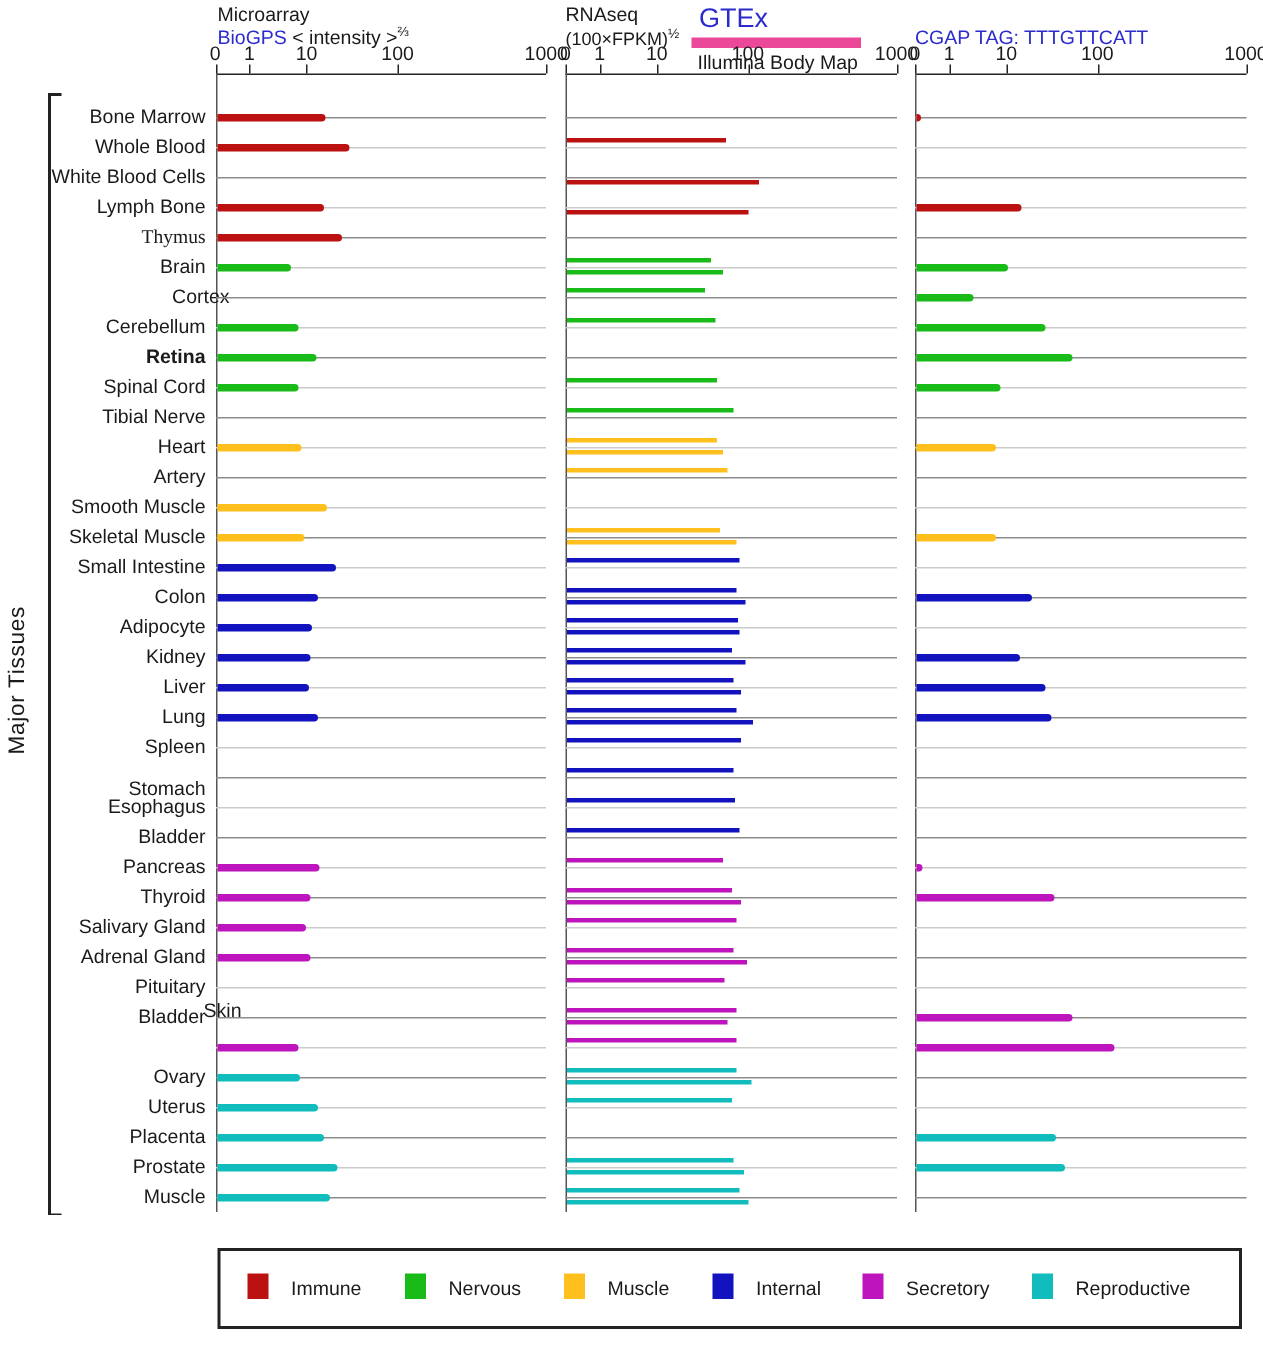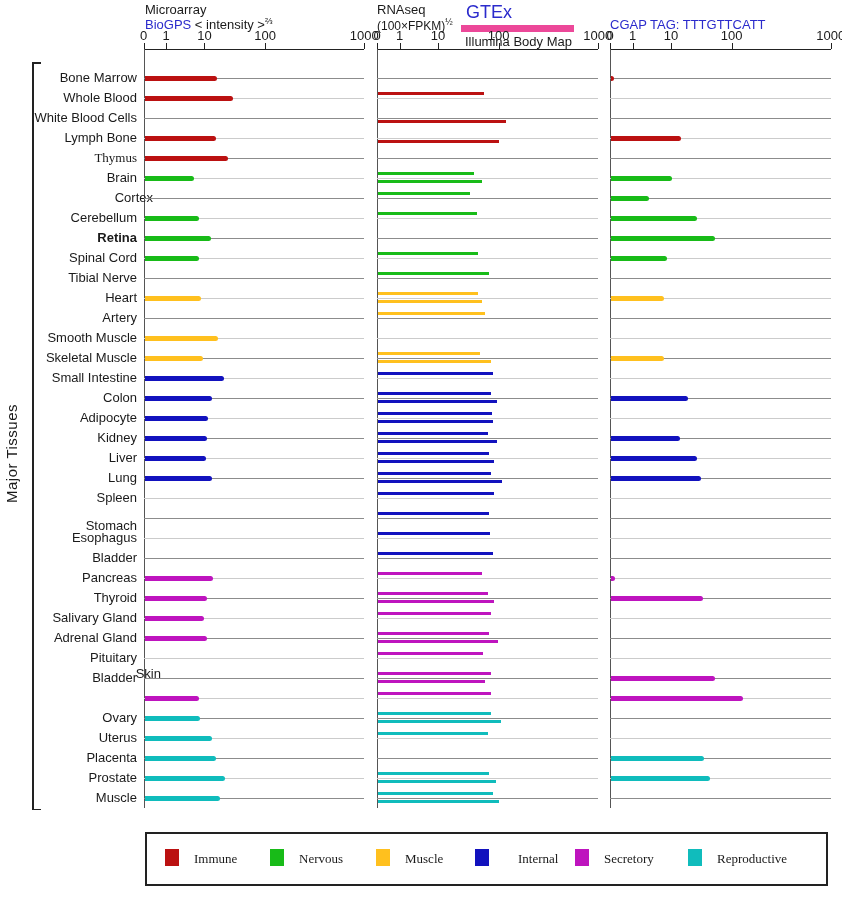--- a/index.html
+++ b/index.html
@@ -12,21 +12,21 @@
   .sub{font-size:11px;color:#222;white-space:nowrap;}
   .link{color:#2b2bcc;white-space:nowrap;}
   .tick-label{font-size:13px;transform:translateX(-50%);white-space:nowrap;}
   .tissue-label{font-size:13px;text-align:right;white-space:nowrap;line-height:16px;}
   .gridline{height:1px;}
   .bar{height:5px;border-radius:0 3px 3px 0;}
   .bar-thin{height:3px;}
   .axis-h{height:1px;background:#222;}
   .axis-v{width:1px;background:#555;}
   .tickmark{width:1px;height:6px;background:#222;}
-  .legend-box{border:2px solid #222;font-family:Liberation Serif, serif;}
+  .legend-box{border:2px solid #222;}
   .legend-label{font-size:13px;white-space:nowrap;}
   .swatch{width:14px;height:17px;}
   .vert-label{
     font-size:15px;writing-mode:vertical-rl;transform:rotate(180deg);
     white-space:nowrap;letter-spacing:0.5px;
   }
   sup{font-size:9px;}
 </style>
 </head>
 <body>
@@ -336,21 +336,21 @@
 
   <div class="abs legend-box" style="left:145px;top:832px;width:679px;height:50px;">
     <div id="legend-items">
         <div class="swatch" style="position:absolute;left:18px;top:15px;background:#bb1111;"></div>
         <div class="legend-label" style="position:absolute;left:47px;top:17px;">Immune</div>
         <div class="swatch" style="position:absolute;left:123px;top:15px;background:#18bb18;"></div>
         <div class="legend-label" style="position:absolute;left:152px;top:17px;">Nervous</div>
         <div class="swatch" style="position:absolute;left:229px;top:15px;background:#ffc01e;"></div>
         <div class="legend-label" style="position:absolute;left:258px;top:17px;">Muscle</div>
         <div class="swatch" style="position:absolute;left:328px;top:15px;background:#1212be;"></div>
-        <div class="legend-label" style="position:absolute;left:371px;top:17px;">Internal</div>
+        <div class="legend-label" style="position:absolute;left:357px;top:17px;">Internal</div>
         <div class="swatch" style="position:absolute;left:428px;top:15px;background:#be14be;"></div>
         <div class="legend-label" style="position:absolute;left:457px;top:17px;">Secretory</div>
         <div class="swatch" style="position:absolute;left:541px;top:15px;background:#10bcbc;"></div>
         <div class="legend-label" style="position:absolute;left:570px;top:17px;">Reproductive</div>
       </div>
   </div>
 
 </div>
 
 </body></html>

